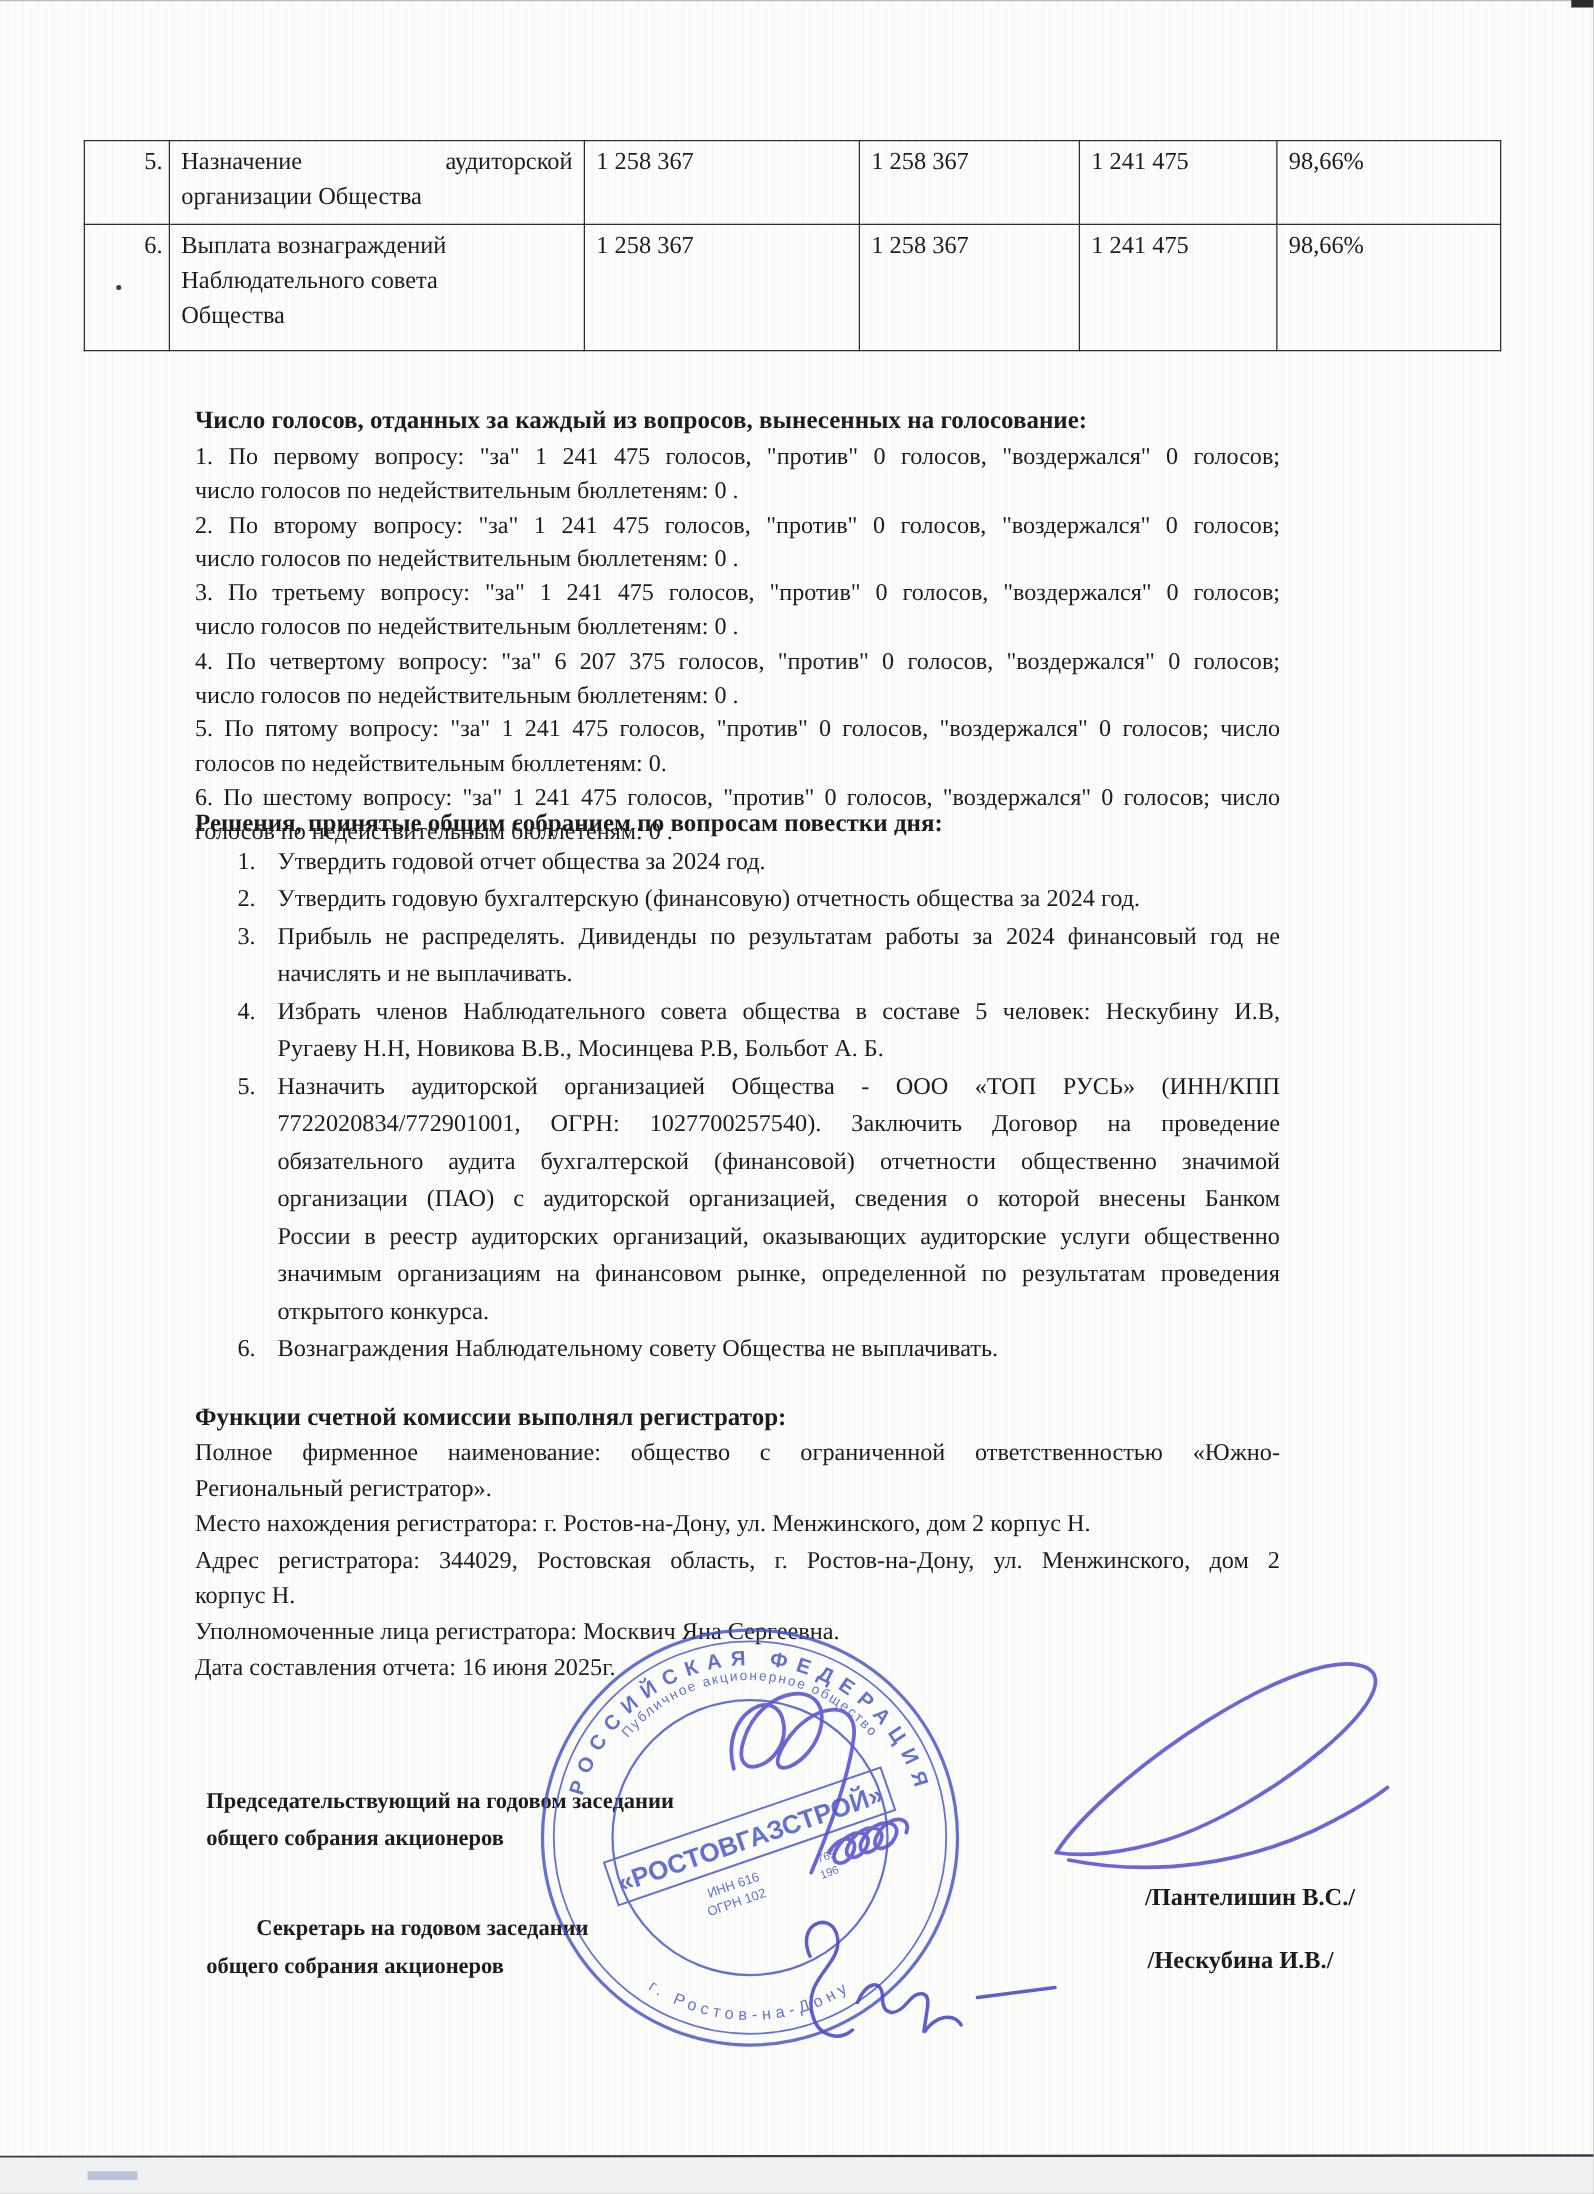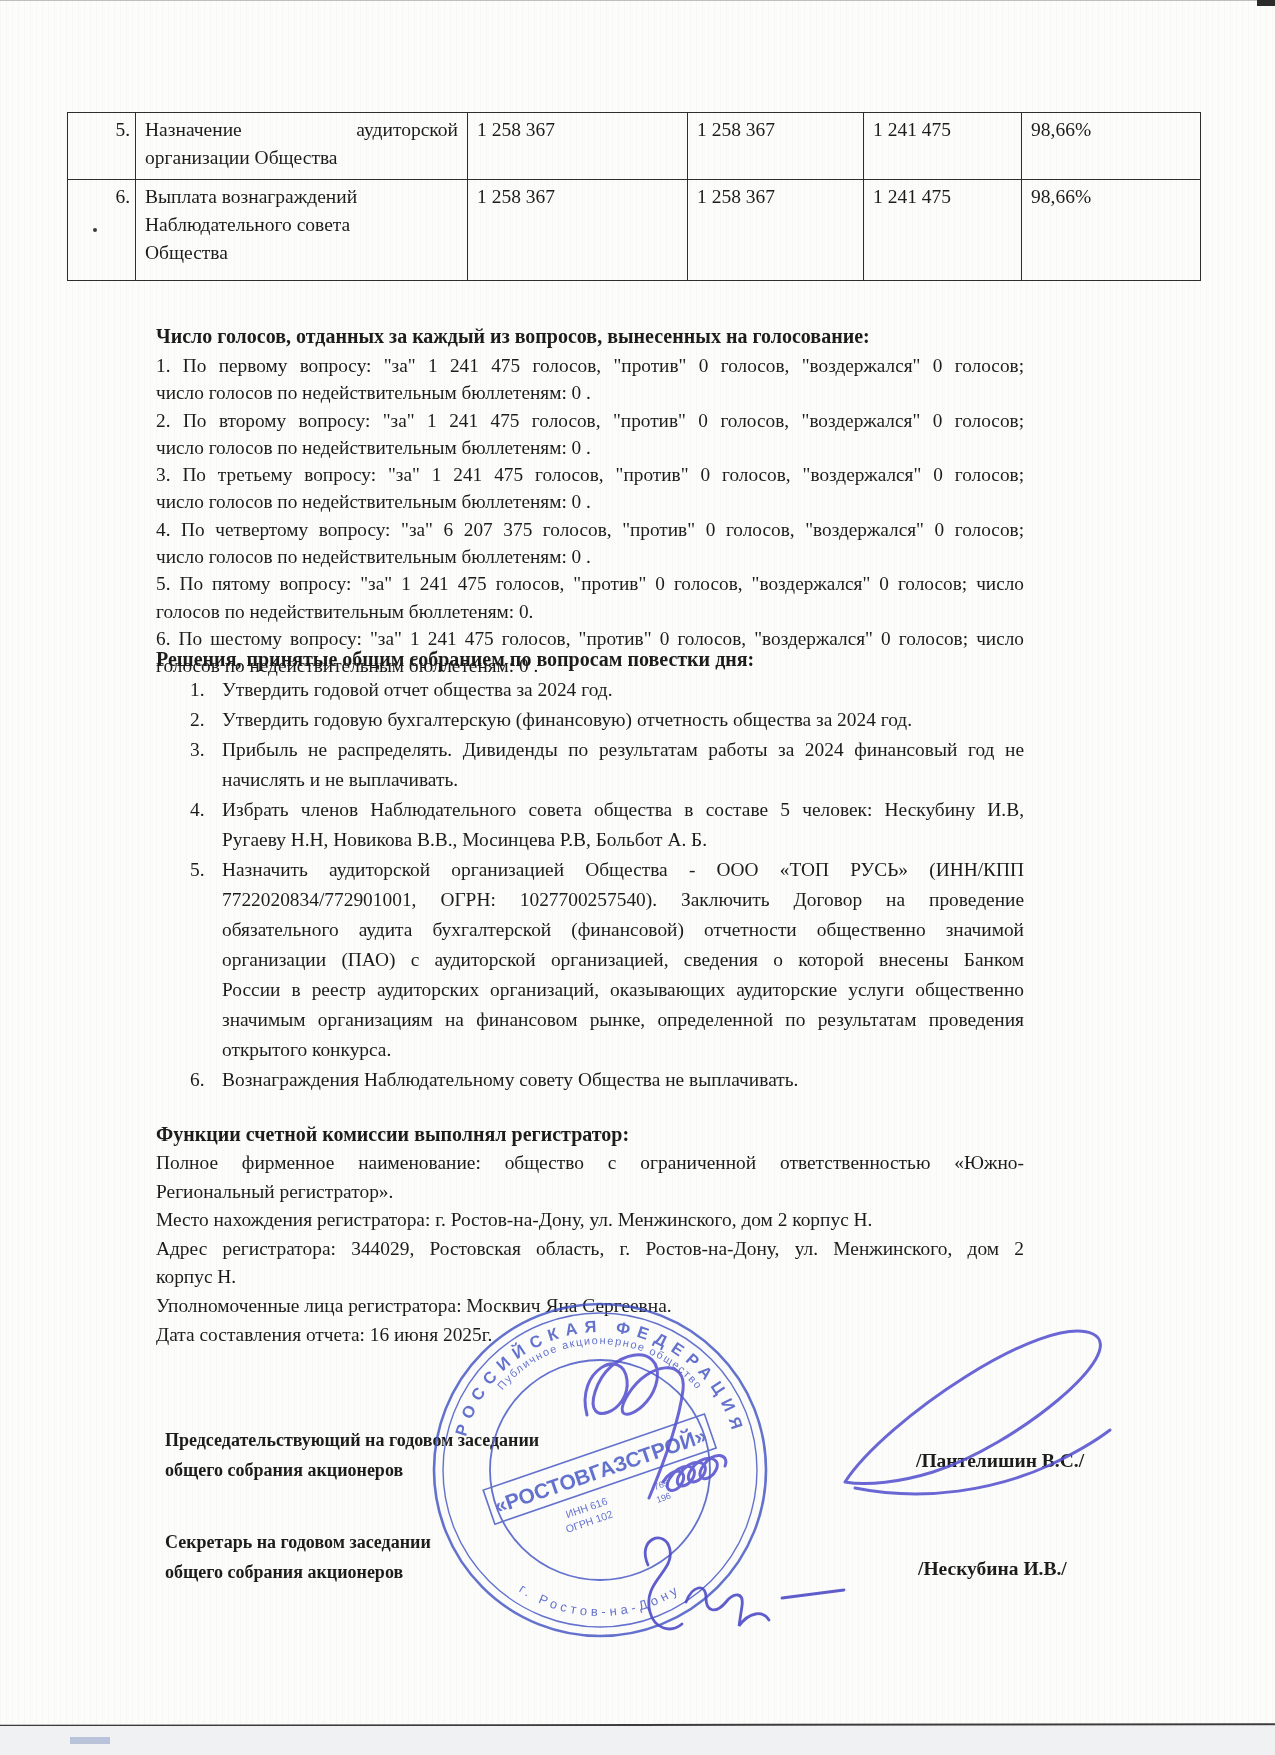--- a/index.html
+++ b/index.html
@@ -173,23 +173,23 @@
     <div>Региональный регистратор».</div>
     <div>Место нахождения регистратора: г. Ростов-на-Дону,  ул. Менжинского, дом 2 корпус Н.</div>
     <div class="jl">Адрес  регистратора: 344029, Ростовская область,  г. Ростов-на-Дону,  ул. Менжинского, дом 2</div>
     <div>корпус Н.</div>
     <div>Уполномоченные лица регистратора: Москвич Яна Сергеевна.</div>
     <div>Дата составления отчета: 16 июня 2025г.</div>
   </div>
 
   <div class="sigrole" style="top:1430px;">Председательствующий на годовом заседании</div>
   <div class="sigrole" style="top:1460px;">общего собрания акционеров</div>
-  <div class="signame" style="left:916px; top:1450px;">/Пантелишин В.С./</div>
-
-  <div class="sigrole" style="top:1532px;">Секретарь на годовом заседании</div>
+  <div class="signame" style="left:916px; top:1508px;">/Пантелишин В.С./</div>
+
+  <div class="sigrole" style="top:1532px;margin-left:40px;">Секретарь на годовом заседании</div>
   <div class="sigrole" style="top:1562px;">общего собрания акционеров</div>
   <div class="signame" style="left:918px; top:1558px;">/Нескубина И.В./</div>
 
   <svg class="stamp-svg" width="350" height="350" viewBox="0 0 350 350">
     <defs>
       <path id="arcTop" d="M 41.7 210.7 A 138 138 0 1 1 308.3 210.7"></path>
       <path id="arcRing" d="M 65.9 112 A 126 126 0 0 1 284.1 112"></path>
       <path id="arcBottom" d="M 51.2 252.4 A 146 146 0 0 0 298.8 252.4"></path>
     </defs>
     <g stroke="#3e50c3" fill="none">

